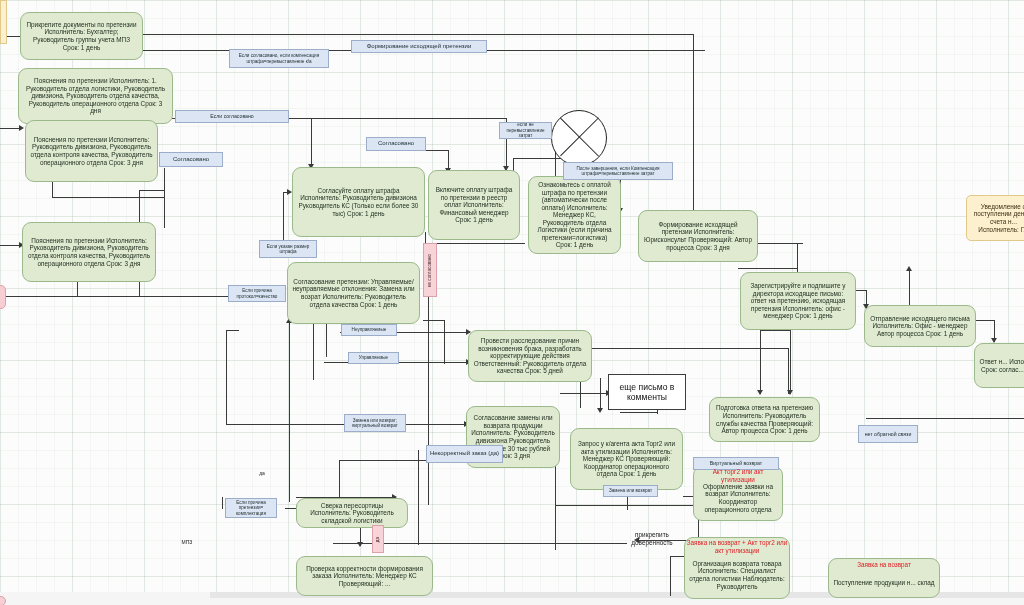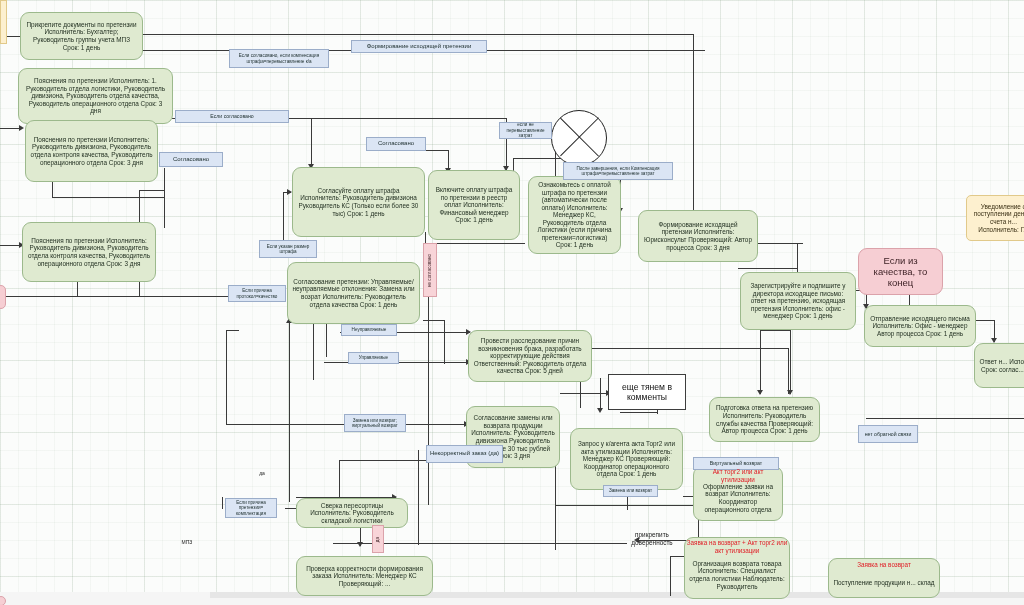--- a/index.html
+++ b/index.html
@@ -365,44 +365,41 @@
 Срок: 1 день</span>
   </div>
 
   <div class="node" style="left:864px;top:305px;width:112px;height:42px;">
     <span class="tt">Отправление исходящего письма
 Исполнитель: Офис - менеджер
 Автор процесса
 Срок: 1 день</span>
   </div>
 
-  <div class="node endnode" style="left:858px;top:248px;width:85px;height:47px;">
-    <span class="tt">Если из качества, то конец</span>
-  </div>
 
   <div class="node note" style="left:966px;top:195px;width:75px;height:46px;">
     <span class="tt">Уведомление о поступлении дене... счета н...
 Исполнитель: Г...</span>
   </div>
 
   <div class="node" style="left:974px;top:343px;width:78px;height:45px;">
     <span class="tt">Ответ н...
 Исполните...
 Срок: соглас...
 макс...</span>
   </div>
 
   <div class="node" style="left:468px;top:330px;width:124px;height:52px;">
     <span class="tt">Провести расследование причин возникновения брака, разработать корректирующие действия
 Ответственный: Руководитель отдела качества
 Срок: 5 дней</span>
   </div>
 
   <div class="node plain" style="left:608px;top:374px;width:78px;height:36px;">
-    <span class="tt">еще тянем в комменты</span>
+    <span class="tt">еще письмо в комменты</span>
   </div>
 
   <div class="node" style="left:466px;top:406px;width:94px;height:62px;">
     <span class="tt">Согласование замены или возврата продукции
 Исполнитель:
 Руководитель дивизиона
 Руководитель КС-свыше 30 тыс рублей
 Срок: 3 дня</span>
   </div>
 

